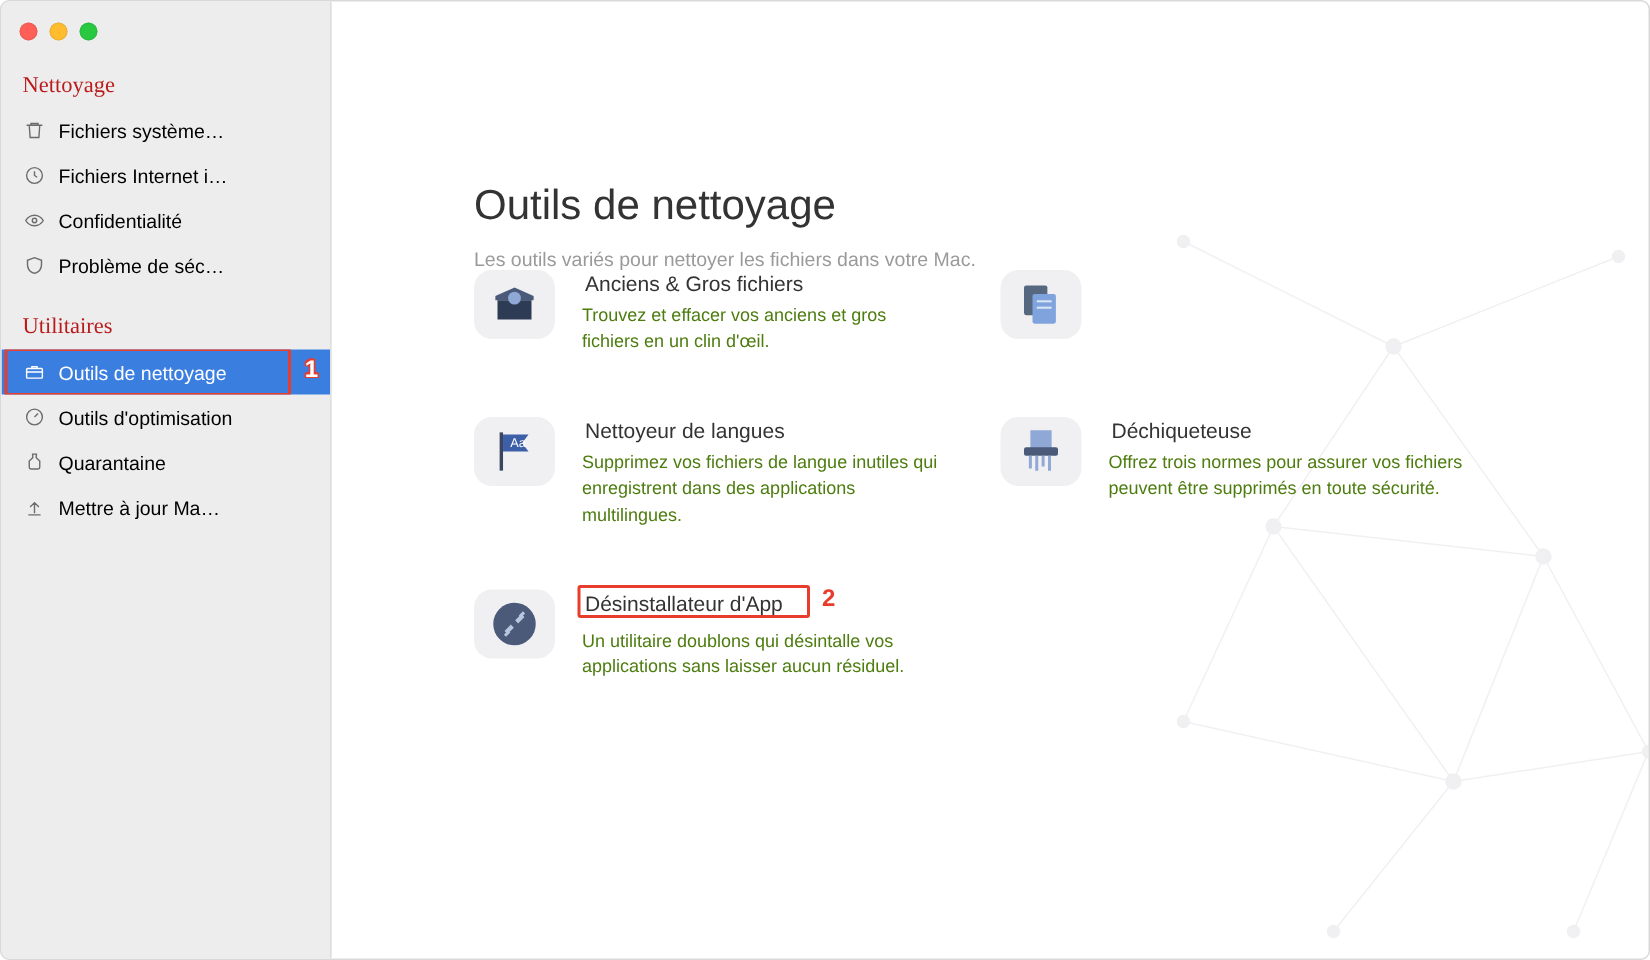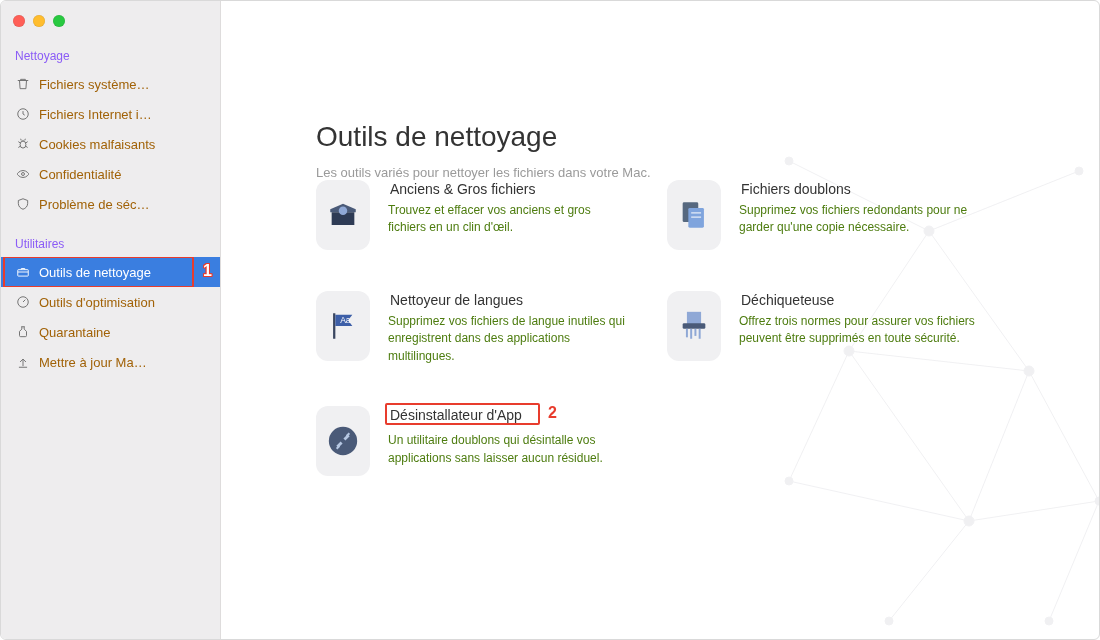--- a/index.html
+++ b/index.html
@@ -37,31 +37,32 @@
     padding: 6px 12px 14px 12px;
   }
   .tl {
     width: 12px; height: 12px; border-radius: 50%;
     box-shadow: inset 0 0 1px rgba(0,0,0,0.3);
   }
   .tl.red { background: #ff5f57; }
   .tl.yellow { background: #ffbd2e; }
   .tl.green { background: #28c940; }
   .section-header {
-    font-size: 12px;
-    color: #8b5cf6;
+    font-size: 15px;
+    color: #b91c1c;
     padding: 8px 14px 6px 14px;
+    font-family: Liberation Serif, serif;
   }
   .nav-item {
     display: flex;
     align-items: center;
     gap: 8px;
     padding: 7px 14px;
     font-size: 13px;
-    color: #a16207;
+    color: #000000;
     cursor: default;
     white-space: nowrap;
     overflow: hidden;
     text-overflow: ellipsis;
     position: relative;
   }
   .nav-item.selected {
     background: #3a7ee0;
     color: #fff;
   }
@@ -110,21 +111,21 @@
     grid-template-columns: 310px 330px;
     column-gap: 30px;
     row-gap: 38px;
     gap: 41px;
   }
   .tool {
     display: flex;
     gap: 18px;
   }
   .tool-icon {
-    width: 54px; height: 70px;
+    width: 54px; height: 46px;
     border-radius: 12px;
     background: #f0f0f2;
     flex-shrink: 0;
     display: flex; align-items: center; justify-content: center;
   }
   .tool-body { flex: 1; position: relative; }
   .tool-title {
     font-size: 14px;
     color: #333;
     margin-bottom: 4px;
@@ -169,29 +170,20 @@
       <span class="nav-label">Fichiers système…</span>
     </div>
     <div class="nav-item">
       <span class="nav-icon">
         <svg width="14" height="14" viewBox="0 0 24 24" fill="none" stroke="#6c6c6c" stroke-width="1.6">
             <circle cx="12" cy="12" r="9"></circle>
             <path d="M12 7v5l3 2"></path>
           </svg>
       </span>
       <span class="nav-label">Fichiers Internet i…</span>
-    </div>
-    <div class="nav-item">
-      <span class="nav-icon">
-        <svg width="14" height="14" viewBox="0 0 24 24" fill="none" stroke="#6c6c6c" stroke-width="1.6">
-            <ellipse cx="12" cy="13" rx="5" ry="6"></ellipse>
-            <path d="M12 7v-2M7 10l-3-2M17 10l3-2M7 16l-3 2M17 16l3 2M9 6l-1-3M15 6l1-3"></path>
-          </svg>
-      </span>
-      <span class="nav-label">Cookies malfaisants</span>
     </div>
     <div class="nav-item">
       <span class="nav-icon">
         <svg width="14" height="14" viewBox="0 0 24 24" fill="none" stroke="#6c6c6c" stroke-width="1.6">
             <path d="M2 12s3.5-6 10-6 10 6 10 6-3.5 6-10 6-10-6-10-6z"></path>
             <circle cx="12" cy="12" r="2.5"></circle>
           </svg>
       </span>
       <span class="nav-label">Confidentialité</span>
     </div>
@@ -294,24 +286,20 @@
 
       <div class="tool">
         <div class="tool-icon">
           <svg width="34" height="34" viewBox="0 0 24 24">
               <rect x="4" y="3" width="11" height="14" rx="1" fill="#56687f"></rect>
               <rect x="8" y="7" width="11" height="14" rx="1" fill="#7fa4dd"></rect>
               <rect x="10" y="10" width="7" height="1" fill="#fff" opacity="0.7"></rect>
               <rect x="10" y="13" width="7" height="1" fill="#fff" opacity="0.7"></rect>
             </svg>
         </div>
-        <div class="tool-body">
-          <div class="tool-title">Fichiers doublons</div>
-          <div class="tool-desc">Supprimez vos fichiers redondants pour ne garder qu'une copie nécessaire.</div>
-        </div>
       </div>
 
       <div class="tool">
         <div class="tool-icon">
           <svg width="34" height="34" viewBox="0 0 24 24">
               <rect x="5" y="3" width="1.6" height="18" fill="#3a4660"></rect>
               <path d="M6.6 4h12l-3 4 3 4h-12z" fill="#3d5fa8"></path>
               <text x="10" y="10" font-size="6" fill="#fff" font-family="Arial">Aa</text>
             </svg>
         </div>

